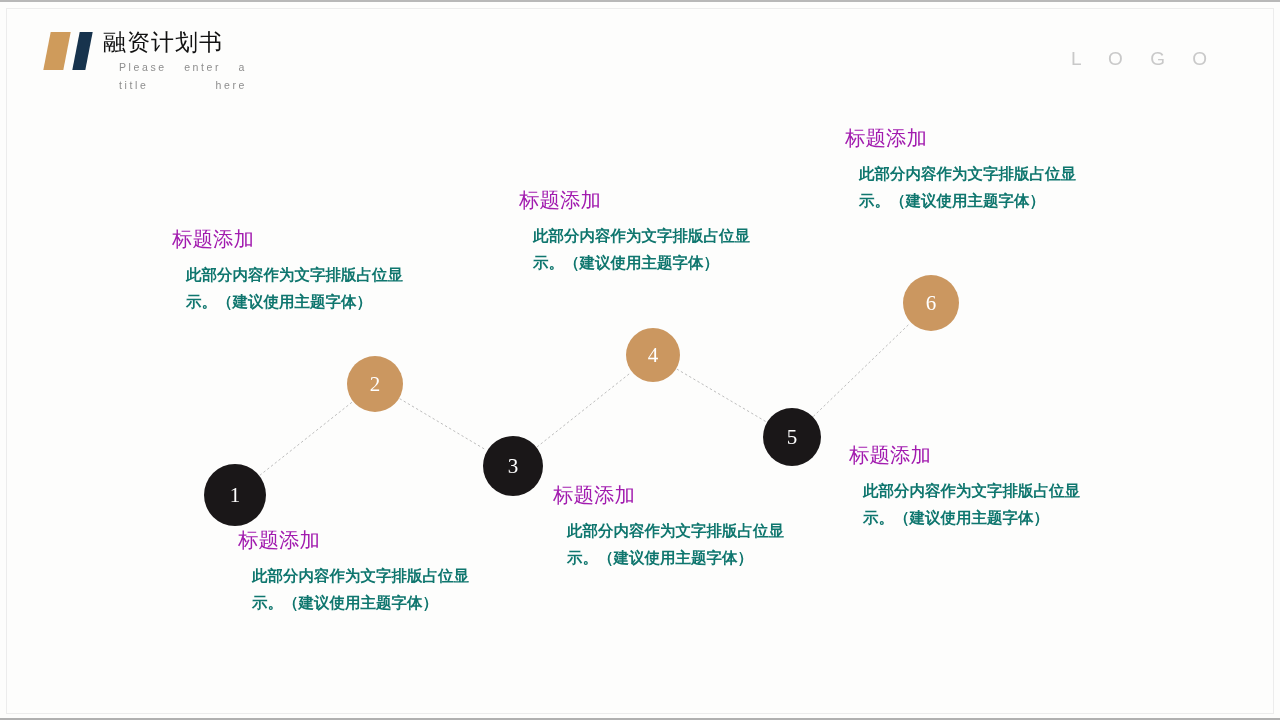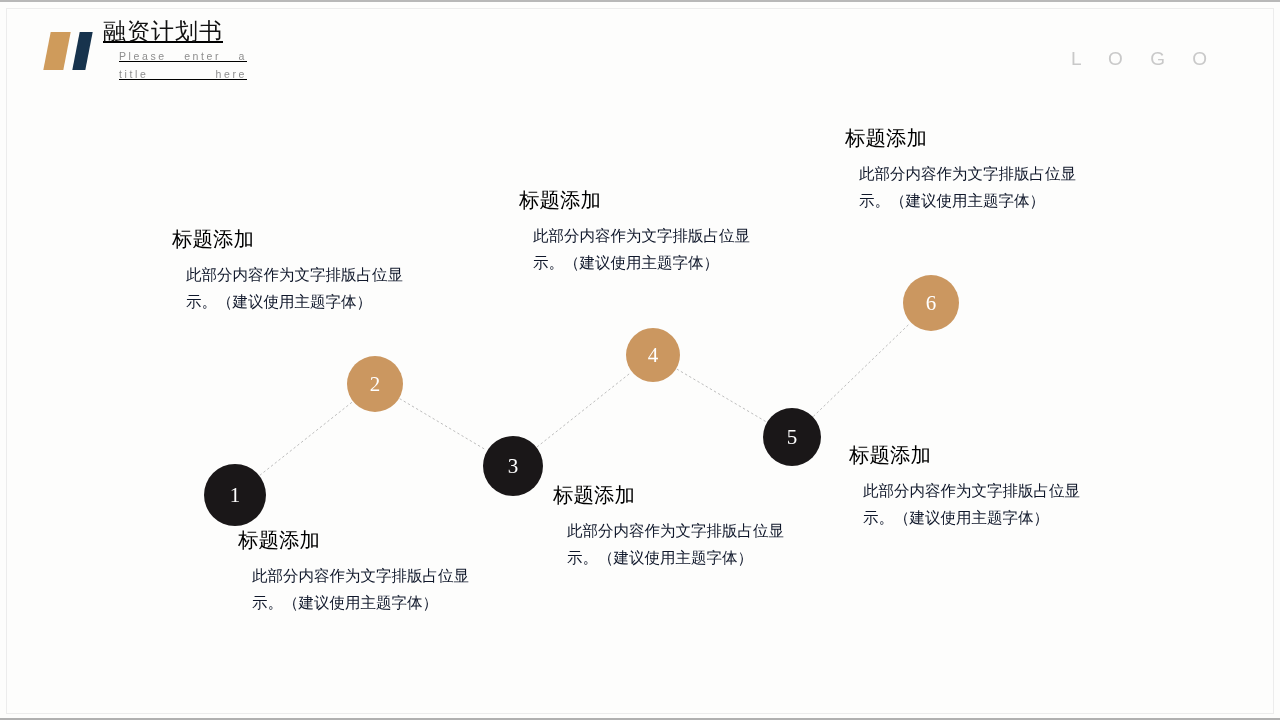--- a/index.html
+++ b/index.html
@@ -61,23 +61,22 @@
   }
   .bar-navy {
     left: 31px;
     width: 13px;
     background: #17334d;
   }
 
   .title-group {
     position: absolute;
     left: 103px;
-    top: 15px;
+    top: 26px;
     width: 230px;
-    text-decoration: underline;
   }
   .main-title {
     font-size: 23px;
     font-weight: 400;
     color: #111111;
     letter-spacing: 1px;
     line-height: 28px;
     margin: 0;
     white-space: nowrap;
   }
@@ -130,32 +129,32 @@
   }
   .node.dark  { background: #1a1718; }
   .node.gold  { background: #cb9760; }
 
   .textblock {
     position: absolute;
     width: 232px;
   }
   .tb-title {
     font-size: 20.5px;
-    color: #000000;
+    color: #a21caf;
     margin: 0 0 9px 0;
     font-weight: 400;
     line-height: 26px;
   }
   .tb-body {
     font-size: 15.5px;
-    color: #0f172a;
+    color: #0f766e;
     line-height: 27px;
     margin: 0;
     padding-left: 14px;
-    font-weight: 400;
+    font-weight: 700;
   }
   .tb-indent .tb-title { padding-left: 0; }
 </style>
 </head>
 <body>
 
 <div class="slide">
 
   <div class="header">
 

